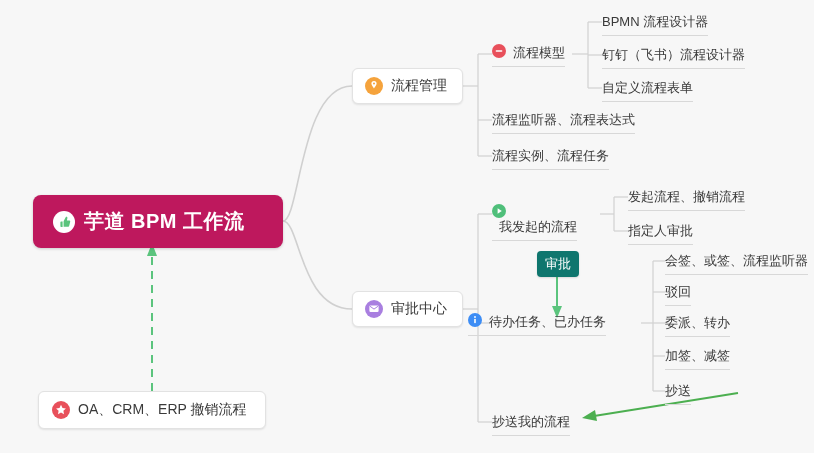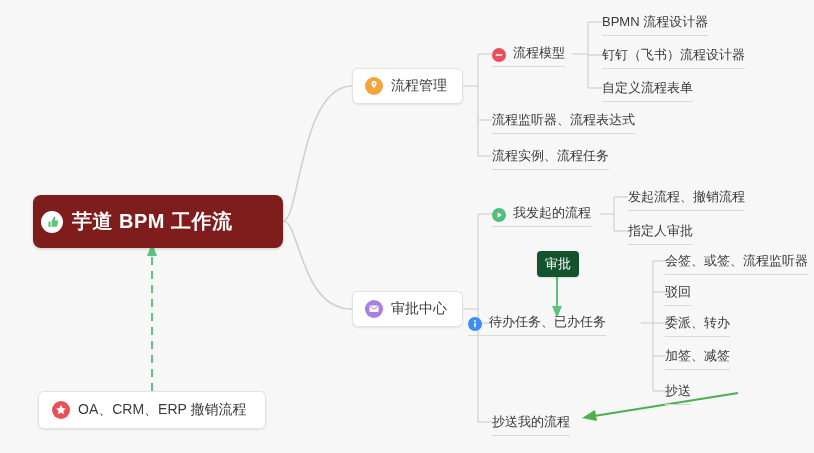--- a/index.html
+++ b/index.html
@@ -24,26 +24,26 @@
     pointer-events: none;
   }
 
   
   .root-node {
     position: absolute;
     left: 33px;
     top: 195px;
     width: 250px;
     height: 53px;
-    background: #7f1d1d;
+    background: #be185d;
     border-radius: 8px;
     box-shadow: 0 1px 3px rgba(0,0,0,0.18);
     display: flex;
     align-items: center;
-    padding-left: 8px;
+    padding-left: 20px;
     box-sizing: border-box;
   }
   .root-label {
     color: #ffffff;
     font-size: 20px;
     font-weight: bold;
     letter-spacing: 0.5px;
     margin-left: 9px;
   }
 
@@ -71,21 +71,21 @@
   .leaf {
     position: absolute;
     font-size: 13px;
     color: #3a3a3a;
     white-space: nowrap;
     padding-bottom: 4px;
     border-bottom: 1px solid #d8d8d8;
   }
   .leaf.with-icon {
     display: flex;
-    align-items: flex-end;
+    align-items: flex-start;
     border-bottom: 1px solid #d8d8d8;
   }
   .leaf.with-icon .leaf-text {
     margin-left: 7px;
   }
 
   
   .bottom-card {
     position: absolute;
     left: 38px;
@@ -107,21 +107,21 @@
     margin-left: 8px;
   }
 
   
   .pill {
     position: absolute;
     left: 537px;
     top: 251px;
     width: 42px;
     height: 26px;
-    background: #14532d;
+    background: #0f766e;
     border-radius: 4px;
     color: #ffffff;
     font-size: 13px;
     display: flex;
     align-items: center;
     justify-content: center;
     box-shadow: 0 1px 2px rgba(0,0,0,0.12);
   }
 
   
@@ -248,21 +248,21 @@
     <span class="cicon">
       <svg width="18" height="18" viewBox="0 0 18 18">
         <circle cx="9" cy="9" r="9" fill="#a97fe0"></circle>
         <rect x="4.4" y="5.4" width="9.2" height="6.6" rx="1.2" fill="#ffffff"></rect>
         <path d="M4.9 6.2 9 9.1l4.1-2.9" fill="none" stroke="#a97fe0" stroke-width="1"></path>
       </svg>
     </span>
     <span class="branch-label">审批中心</span>
   </div>
 
-  <div class="leaf with-icon" style="left:492px; top:204px;">
+  <div class="leaf with-icon" style="left:492px; top:204px;flex-direction:column;">
     <span class="cicon sm">
       <svg width="14" height="14" viewBox="0 0 14 14">
         <circle cx="7" cy="7" r="7" fill="#4fbf7a"></circle>
         <path d="M5.6 4.3 9.8 7l-4.2 2.7z" fill="#ffffff"></path>
       </svg>
     </span>
     <span class="leaf-text">我发起的流程</span>
   </div>
 
   <div class="leaf with-icon" style="left:468px; top:313px;">

